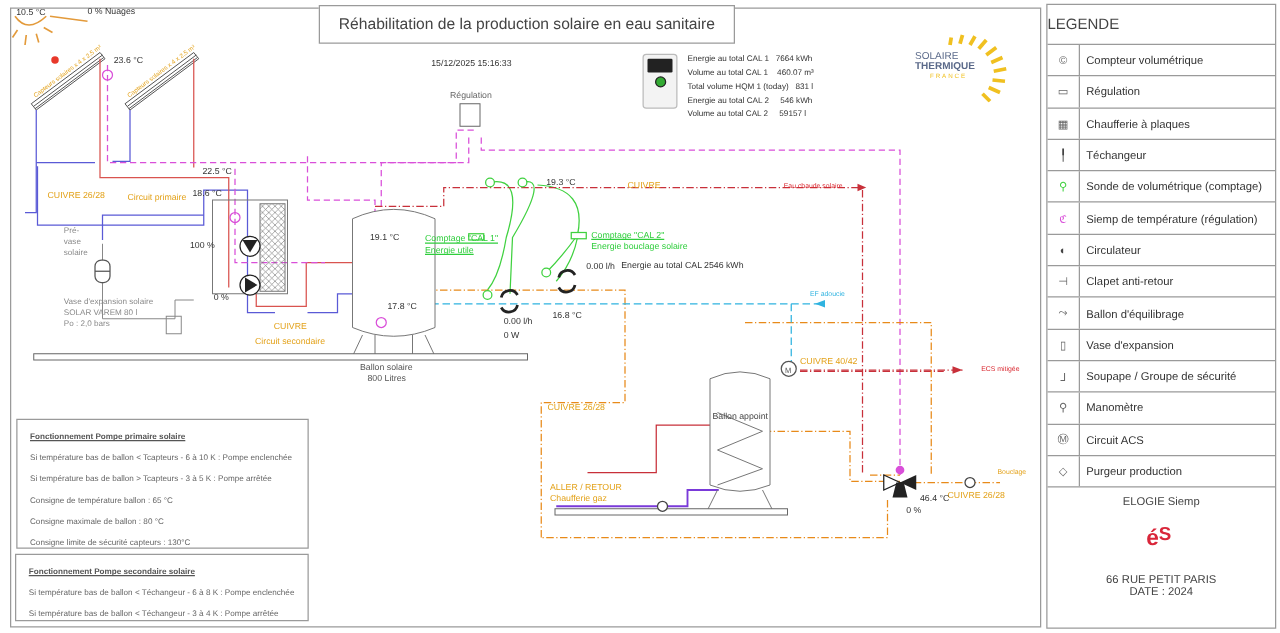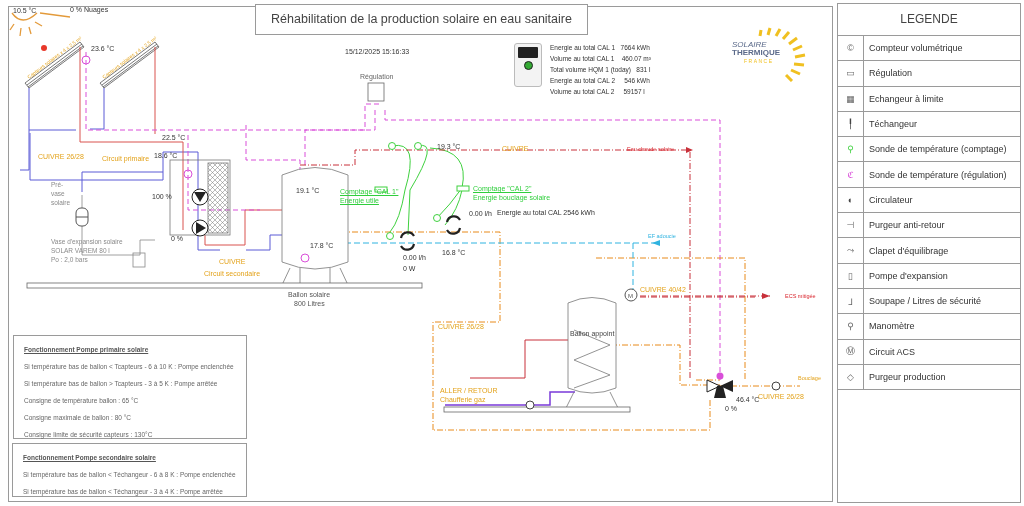--- a/index.html
+++ b/index.html
@@ -7,21 +7,21 @@
   .abs{position:absolute;}
   .frame{position:absolute;left:8px;top:6px;width:825px;height:496px;border:1px solid #9a9a9a;box-sizing:border-box;}
   .title-box{position:absolute;left:255px;top:4px;width:333px;height:31px;border:1px solid #9a9a9a;box-sizing:border-box;background:#fff;text-align:center;line-height:29px;font-size:12.5px;color:#444;}
   .t{position:absolute;white-space:nowrap;font-size:7px;color:#333;}
   .orange{color:#e3a21a;}
   .green{color:#2fce3c;}
   .red{color:#d9262e;}
   .blue{color:#2fb3e0;}
   .grey{color:#8a8a8a;}
   .legend{position:absolute;left:837px;top:3px;width:184px;height:500px;border:1px solid #9a9a9a;box-sizing:border-box;}
-  .legend-title{height:31px;border-bottom:1px solid #9a9a9a;text-align:center;line-height:31px;font-size:12px;color:#444;}
+  .legend-title{height:31px;border-bottom:1px solid #9a9a9a;text-align:left;line-height:31px;font-size:12px;color:#444;}
   .leg-row{height:24.3px;border-bottom:1px solid #9a9a9a;display:flex;align-items:center;font-size:9px;color:#333;}
   .leg-ico{width:25px;height:100%;border-right:1px solid #9a9a9a;display:flex;align-items:center;justify-content:center;font-size:9px;}
   .leg-lab{padding-left:5px;}
   .leg-foot{position:absolute;left:0;right:0;top:392px;text-align:center;font-size:9px;color:#444;}
   .box{position:absolute;border:1px solid #9a9a9a;box-sizing:border-box;background:#fff;}
   .box .hd{font-size:6.5px;font-weight:bold;color:#555;text-decoration:underline;margin:10px 0 0 10px;}
   .box .ln{font-size:6.5px;color:#666;margin:10px 0 0 10px;white-space:nowrap;}
   .meter-row{font-size:6.5px;color:#333;height:11px;white-space:nowrap;}
 </style>
 </head>
@@ -233,21 +233,21 @@
         <line x1="46" y1="10" x2="50" y2="3"></line>
         <line x1="53" y1="13" x2="59" y2="6"></line>
         <line x1="59" y1="18" x2="67" y2="12"></line>
         <line x1="63" y1="24" x2="72" y2="20"></line>
         <line x1="65" y1="31" x2="75" y2="29"></line>
         <line x1="64" y1="38" x2="74" y2="39"></line>
         <line x1="61" y1="44" x2="70" y2="48"></line>
         <line x1="56" y1="49" x2="62" y2="55"></line>
     </g>
   </svg>
-  <div class="abs" style="left:2px;top:15px;font-size:8px;line-height:8px;color:#5b6a8a;font-style:italic;">SOLAIRE</div>
+  <div class="abs" style="left:2px;top:15px;font-size:8px;line-height:8px;color:#5b6a8a;">SOLAIRE</div>
   <div class="abs" style="left:2px;top:23px;font-size:8px;line-height:8px;color:#5b6a8a;font-weight:bold;">THERMIQUE</div>
   <div class="abs" style="left:14px;top:32px;font-size:5px;letter-spacing:1.5px;color:#f0c020;">FRANCE</div>
 </div>
 
 <div class="t" style="left:162px;top:134px;">22.5 °C</div>
 <div class="t" style="left:154px;top:152px;">18.6 °C</div>
 <div class="t orange" style="left:38px;top:153px;">CUIVRE 26/28</div>
 <div class="t orange" style="left:102px;top:155px;">Circuit primaire</div>
 <div class="t grey" style="left:51px;top:180px;width:25px;white-space:normal;line-height:9px;font-size:6.5px;">Pré-vase solaire</div>
 <div class="t" style="left:152px;top:193px;">100 %</div>
@@ -311,59 +311,70 @@
   <div class="leg-row">
       <span class="leg-ico" style="color:#666">©</span>
       <span class="leg-lab">Compteur volumétrique</span>
     </div>
   <div class="leg-row">
       <span class="leg-ico" style="color:#666">▭</span>
       <span class="leg-lab">Régulation</span>
     </div>
   <div class="leg-row">
       <span class="leg-ico" style="color:#666">▦</span>
-      <span class="leg-lab">Echangeur à limite</span>
+      <span class="leg-lab">Chaufferie à plaques</span>
     </div>
   <div class="leg-row">
       <span class="leg-ico" style="color:#444">╿</span>
       <span class="leg-lab">Téchangeur</span>
     </div>
   <div class="leg-row">
       <span class="leg-ico" style="color:#3fd13f">⚲</span>
-      <span class="leg-lab">Sonde de température (comptage)</span>
+      <span class="leg-lab">Sonde de volumétrique (comptage)</span>
     </div>
   <div class="leg-row">
       <span class="leg-ico" style="color:#d94fd9">ℭ</span>
-      <span class="leg-lab">Sonde de température (régulation)</span>
+      <span class="leg-lab">Siemp de température (régulation)</span>
     </div>
   <div class="leg-row">
       <span class="leg-ico" style="color:#444">◐</span>
       <span class="leg-lab">Circulateur</span>
     </div>
   <div class="leg-row">
       <span class="leg-ico" style="color:#666">⊣</span>
-      <span class="leg-lab">Purgeur anti-retour</span>
+      <span class="leg-lab">Clapet anti-retour</span>
     </div>
   <div class="leg-row">
       <span class="leg-ico" style="color:#666">⤳</span>
-      <span class="leg-lab">Clapet d'équilibrage</span>
+      <span class="leg-lab">Ballon d'équilibrage</span>
     </div>
   <div class="leg-row">
       <span class="leg-ico" style="color:#666">▯</span>
-      <span class="leg-lab">Pompe d'expansion</span>
+      <span class="leg-lab">Vase d'expansion</span>
     </div>
   <div class="leg-row">
       <span class="leg-ico" style="color:#666">⅃</span>
-      <span class="leg-lab">Soupape / Litres de sécurité</span>
+      <span class="leg-lab">Soupape / Groupe de sécurité</span>
     </div>
   <div class="leg-row">
       <span class="leg-ico" style="color:#666">⚲</span>
       <span class="leg-lab">Manomètre</span>
     </div>
   <div class="leg-row">
       <span class="leg-ico" style="color:#666">Ⓜ</span>
       <span class="leg-lab">Circuit ACS</span>
     </div>
   <div class="leg-row">
       <span class="leg-ico" style="color:#666">◇</span>
       <span class="leg-lab">Purgeur production</span>
     </div>
+  <div class="leg-foot">
+    <div>ELOGIE Siemp</div>
+    <div style="margin:8px auto 0;width:30px;height:30px;position:relative;">
+      <svg width="30" height="30">
+        <text x="3" y="22" font-size="18" font-weight="bold" fill="#d9263a" font-family="Liberation Sans, sans-serif">é</text>
+        <text x="13" y="18" font-size="15" font-weight="bold" fill="#d9263a" font-family="Liberation Sans, sans-serif">S</text>
+      </svg>
+    </div>
+    <div style="margin-top:14px;">66 RUE PETIT PARIS</div>
+    <div>DATE : 2024</div>
+  </div>
 </div>
 
 </body></html>

